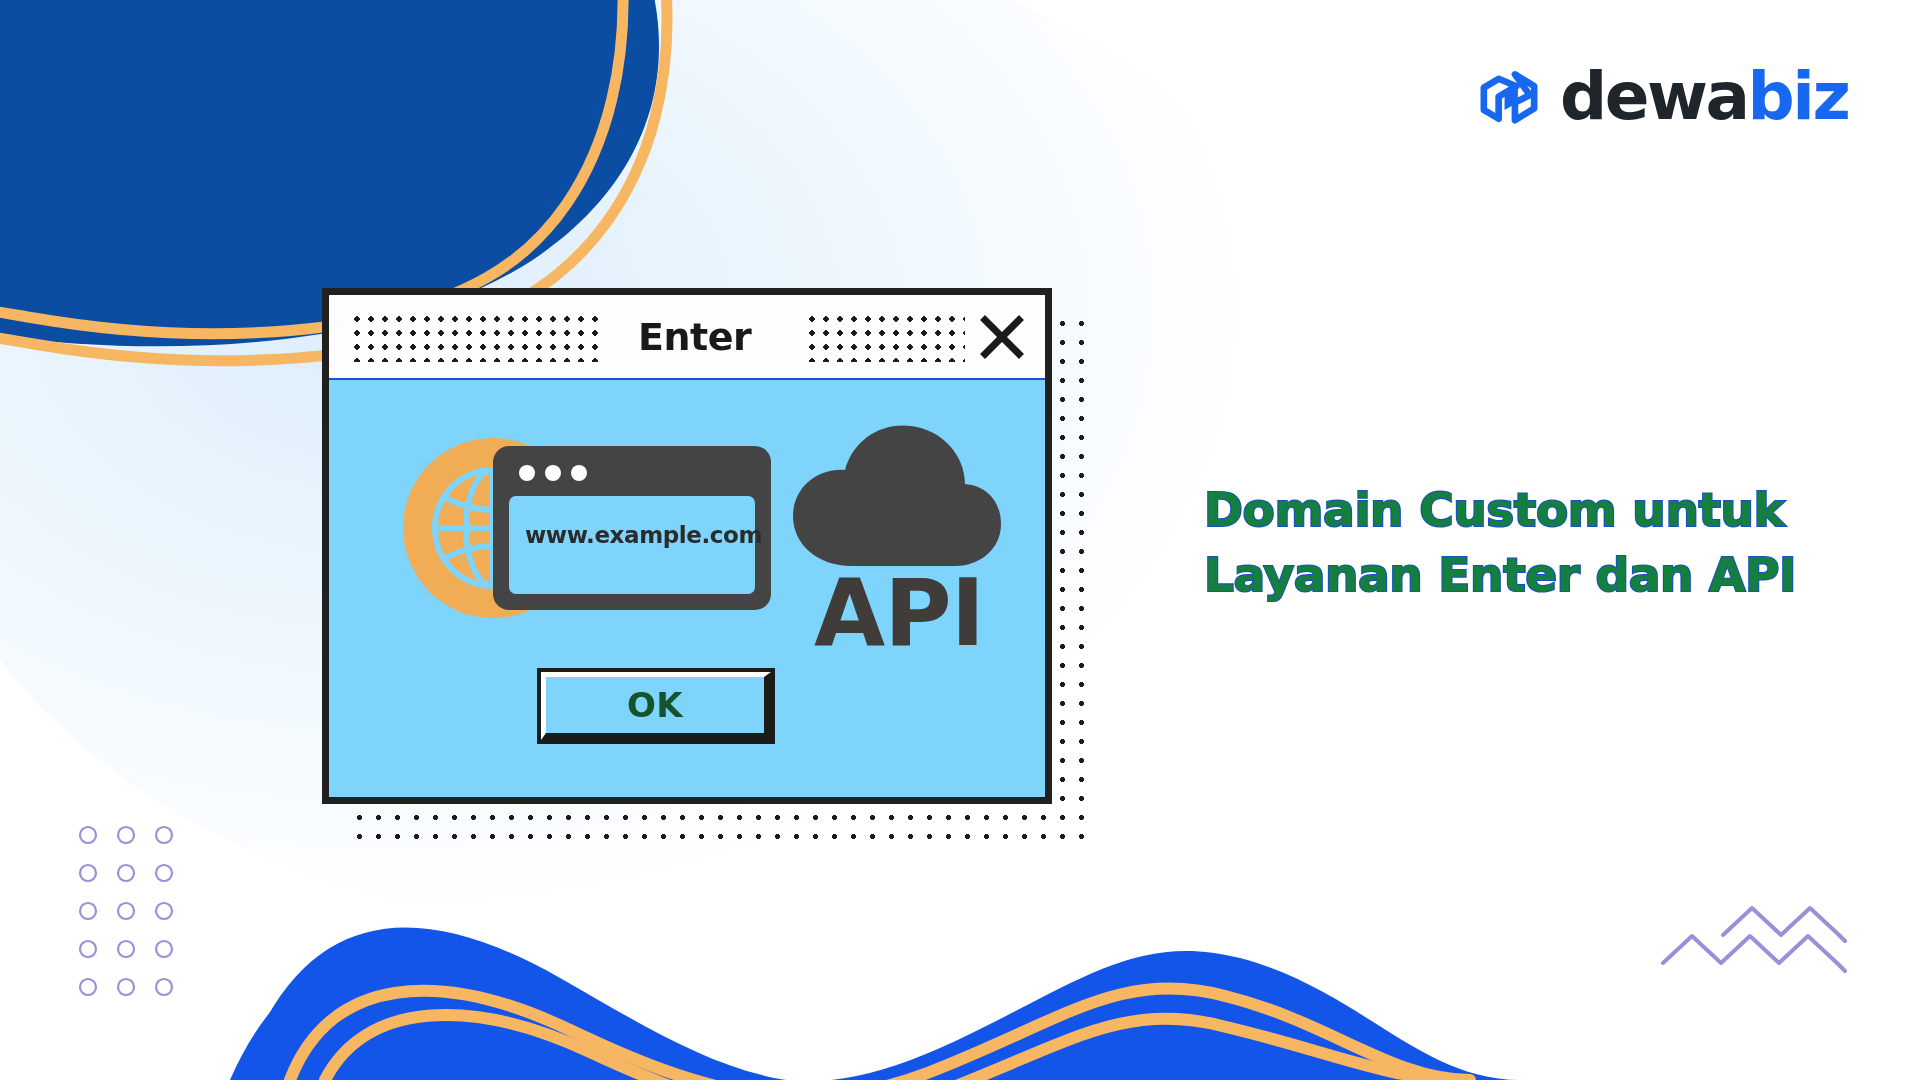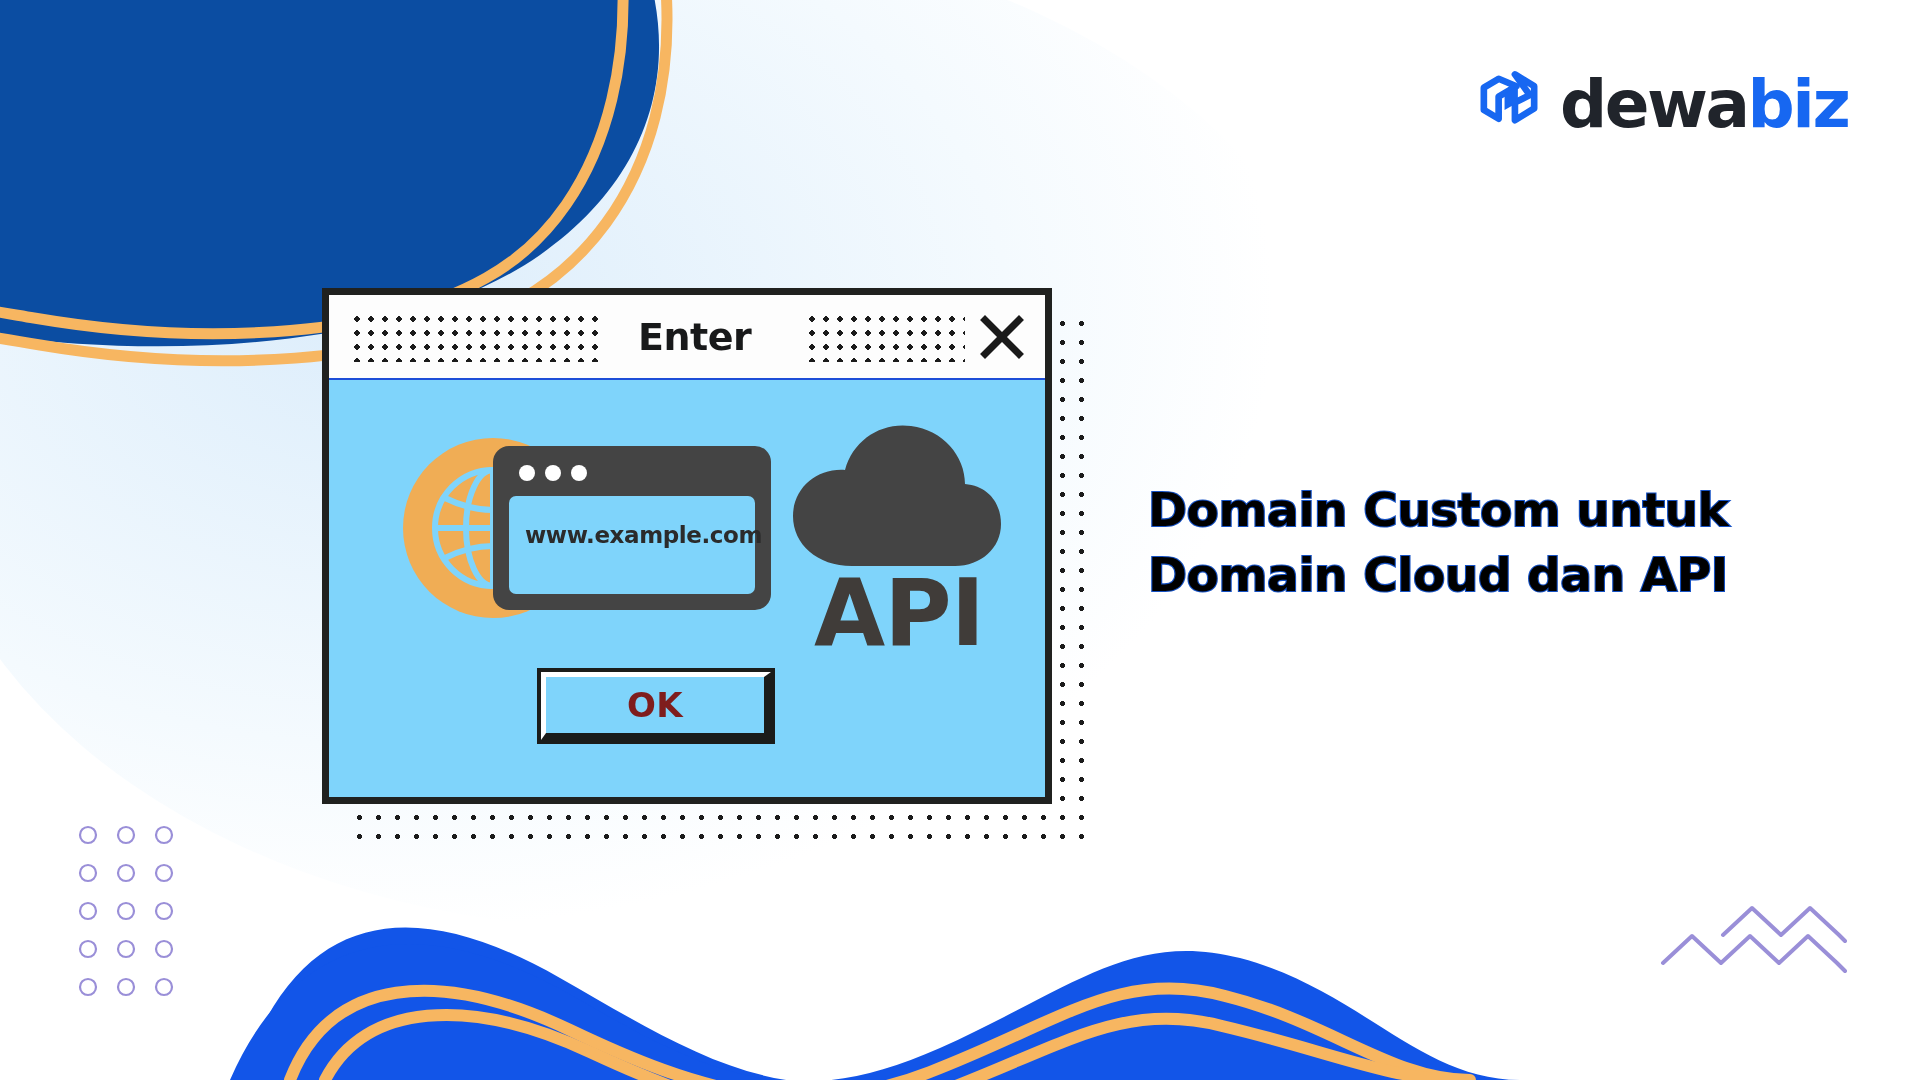--- a/index.html
+++ b/index.html
@@ -9,37 +9,37 @@
     font-family:"Liberation Sans", sans-serif;
   }
   .stage{position:absolute;inset:0;width:1920px;height:1080px;overflow:hidden;background:#fff;}
 
   
   .bg-svg{position:absolute;left:0;top:0;width:1920px;height:1080px;}
 
   
   .logo{
     position:absolute;left:1472px;top:64px;
-    display:flex;align-items:flex-end;gap:14px;
+    display:flex;align-items:flex-start;gap:14px;
   }
   .logo-mark{width:74px;height:74px;flex:0 0 auto;}
   .logo-text{
     font-size:66px;font-weight:bold;letter-spacing:-2.5px;
     line-height:1;white-space:nowrap;
     font-family:"DejaVu Sans", sans-serif;
   }
   .logo-text .dark{color:#20242b;}
   .logo-text .accent{color:#1767f1;}
 
   
   .headline{
-    position:absolute;left:1148px;top:478px;width:680px;
+    position:absolute;left:1204px;top:478px;width:680px;
     font-family:"DejaVu Sans", sans-serif;
     font-weight:bold;font-size:47px;line-height:1.38;
-    color:#000000;
+    color:#15803d;
     letter-spacing:-0.4px;
     -webkit-text-stroke:2.2px #1551c4;
     paint-order:stroke fill;
   }
   .headline .ln{display:block;white-space:nowrap;}
 
   
   .dialog-wrap{position:absolute;left:322px;top:288px;width:740px;height:530px;}
   .dot-shadow{
     position:absolute;left:28px;top:26px;width:740px;height:530px;
@@ -99,21 +99,21 @@
     border-left:5px solid #ffffff;
     border-right:7px solid #1b1c1a;
     border-bottom:7px solid #1b1c1a;
     box-sizing:border-box;
     outline:4px solid #1b1c1a;
     display:flex;align-items:center;justify-content:center;
     cursor:pointer;
   }
   .ok-button span{
     font-family:"DejaVu Sans", sans-serif;
-    font-size:34px;font-weight:bold;color:#7f1d1d;letter-spacing:0.5px;
+    font-size:34px;font-weight:bold;color:#14532d;letter-spacing:0.5px;
   }
 </style>
 </head>
 <body>
 
 <div class="stage">
 
   <svg class="bg-svg" viewBox="0 0 1920 1080" preserveAspectRatio="none">
     <defs>
       <linearGradient id="glow" x1="0" y1="0" x2="1" y2="1">
@@ -189,21 +189,21 @@
       </g>
       <path d="M44 40 L62 30 L62 52 L44 62 Z" fill="#1767f1"></path>
     </svg>
     <div class="logo-text">
       <span class="dark">dewa</span><span class="accent">biz</span>
     </div>
   </div>
 
   <div class="headline">
     <span class="ln">Domain Custom untuk</span>
-    <span class="ln">Domain Cloud dan API</span>
+    <span class="ln">Layanan Enter dan API</span>
   </div>
 
   <div class="dialog-wrap">
     <div class="dot-shadow"></div>
 
     <div class="dialog">
 
       <div class="titlebar">
         <div class="dotfield left"></div>
         <div class="dlg-title">Enter</div>

